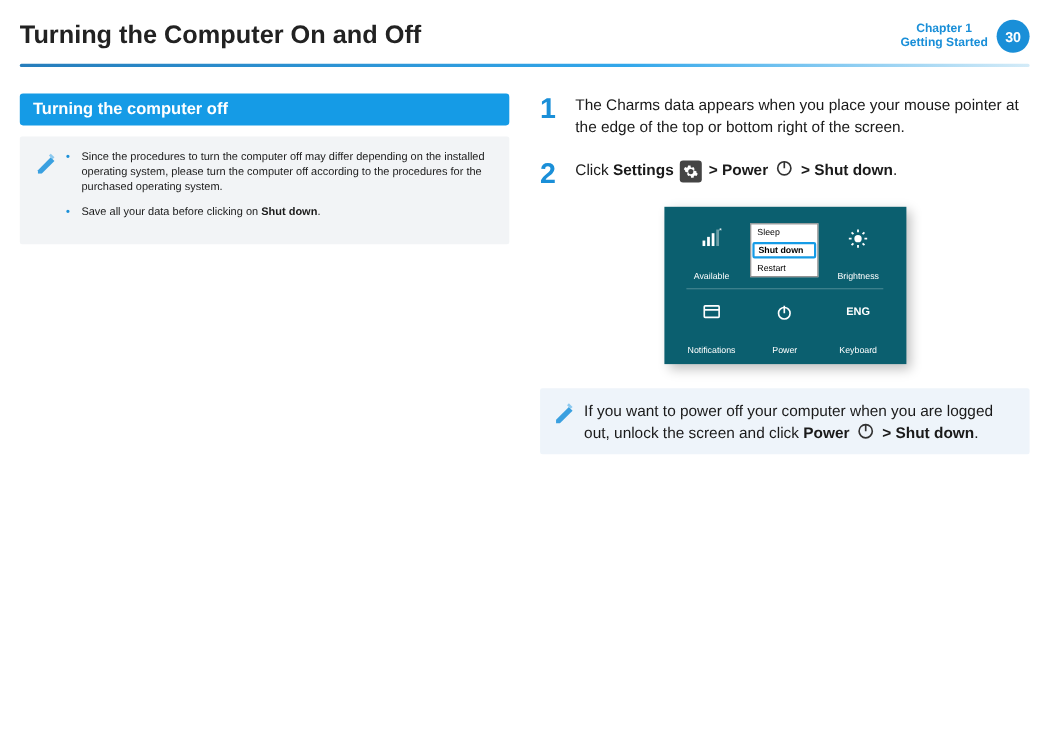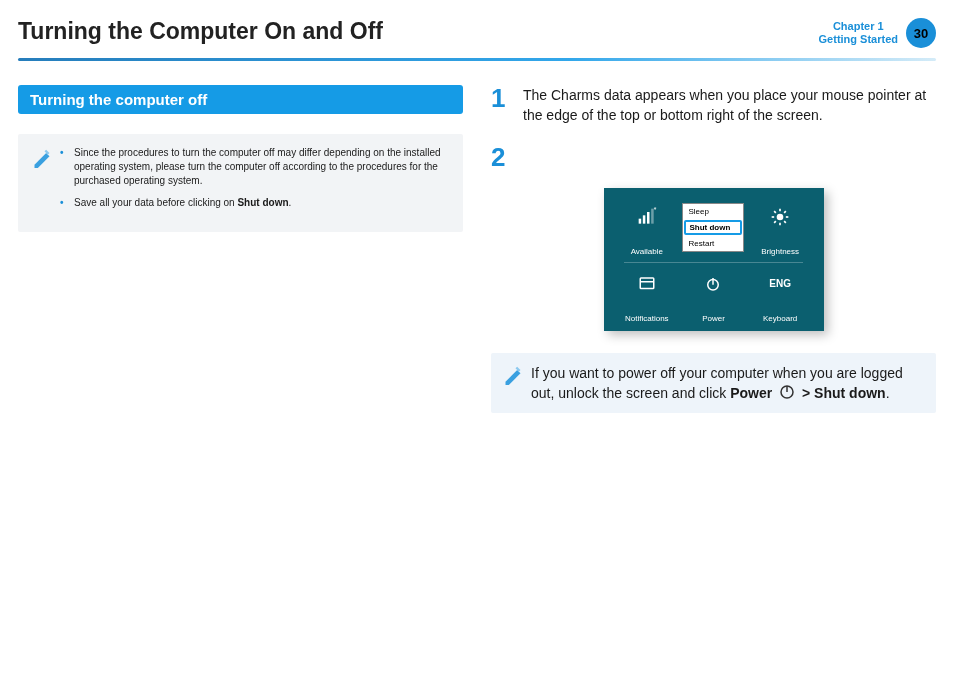--- a/index.html
+++ b/index.html
@@ -3,26 +3,26 @@
 <meta charset="utf-8">
 <style>
   * { box-sizing: border-box; margin: 0; padding: 0; }
   html, body { width: 954px; height: 677px; font-family: "Segoe UI", Arial, sans-serif; color: #1a1a1a; background: #fff; }
   .page { position: relative; width: 954px; height: 555px; padding: 18px 18px 6px 18px; }
   
   .header { display: flex; align-items: flex-start; justify-content: space-between; }
   .page-title { font-size: 23px; font-weight: 700; color: #222; }
   .chapter-block { display: flex; align-items: center; gap: 8px; }
   .chapter-text { text-align: center; font-size: 11px; font-weight: 700; color: #1a8fd8; line-height: 1.2; }
-  .page-number { width: 30px; height: 30px; background: #1a8fd8; color: #000000; border-radius: 50%; display: flex; align-items: center; justify-content: center; font-size: 13px; font-weight: 700; }
+  .page-number { width: 30px; height: 30px; background: #1a8fd8; color: #ffffff; border-radius: 50%; display: flex; align-items: center; justify-content: center; font-size: 13px; font-weight: 700; }
   .header-rule { height: 3px; background: linear-gradient(to right, #0e6fb4 0%, #1b9de8 60%, #cfe9f7 100%); margin-top: 10px; border-radius: 2px; opacity: .9; }
   
   .cols { display: flex; gap: 28px; margin-top: 24px; }
   .col { flex: 1 1 0; }
-  .section-pill { background: #159be6; color: #fff; font-weight: 700; font-size: 15px; padding: 6px 12px; border-radius: 3px; width: 100%; margin-bottom: 20px; }
+  .section-pill { background: #159be6; color: #fff; font-weight: 700; font-size: 15px; padding: 6px 12px; border-radius: 3px; width: 100%; margin-bottom: 10px; }
   .note-box { background: #f2f4f6; padding: 12px 14px 14px 14px; border-radius: 2px; font-size: 10px; line-height: 1.4; }
   .note-row { display: flex; align-items: flex-start; gap: 8px; }
   .note-icon { width: 20px; flex: 0 0 20px; margin-top: 2px; }
   .note-list { list-style: none; }
   .note-list li { position: relative; padding-left: 14px; margin-bottom: 8px; }
   .note-list li::before { content: "•"; position: absolute; left: 0; top: 0; color: #1a8fd8; font-weight: 700; }
   
   .step { display: flex; gap: 12px; margin-bottom: 18px; }
   .step-num { color: #1a8fd8; font-size: 26px; font-weight: 700; line-height: 1; width: 20px; flex: 0 0 20px; }
   .step-body { font-size: 14px; line-height: 1.45; }
@@ -84,20 +84,36 @@
 
     <div class="col">
 
       <div class="step">
         <div class="step-num">1</div>
         <div class="step-body">The Charms data appears when you place your mouse pointer at the edge of the top or bottom right of the screen.</div>
       </div>
 
       <div class="step">
         <div class="step-num">2</div>
+        <div class="step-body">
+          <span>Click </span><b>Settings</b>
+          <span class="inline-icon">
+            <svg viewBox="0 0 24 24" width="14" height="14">
+                <path fill="#fff" d="M12 8a4 4 0 100 8 4 4 0 000-8zm9 4a9 9 0 01-.2 1.9l2.1 1.6-2 3.5-2.5-1a7 7 0 01-1.6.9l-.4 2.6h-4l-.4-2.6a7 7 0 01-1.6-.9l-2.5 1-2-3.5 2.1-1.6A9 9 0 013 12a9 9 0 01.2-1.9L1.1 8.5l2-3.5 2.5 1a7 7 0 011.6-.9L7.6 2.5h4l.4 2.6a7 7 0 011.6.9l2.5-1 2 3.5-2.1 1.6A9 9 0 0121 12z"></path>
+              </svg>
+          </span>
+          <b> &gt; </b><b>Power</b>
+          <span class="inline-power">
+            <svg viewBox="0 0 24 24" width="18" height="18">
+                <circle cx="12" cy="12" r="8" fill="none" stroke="#333" stroke-width="2"></circle>
+                <line x1="12" y1="4" x2="12" y2="12" stroke="#333" stroke-width="2"></line>
+              </svg>
+          </span>
+          <b> &gt; </b><b>Shut down</b><span>.</span>
+        </div>
       </div>
 
       <div class="charms-wrap">
         <div class="charms">
           <div class="charms-grid">
 
             <div class="charms-cell">
               <div class="c-icon">
                 <svg viewBox="0 0 24 24" width="20" height="20">
                     <rect x="2" y="14" width="3" height="6" fill="#fff"></rect>

